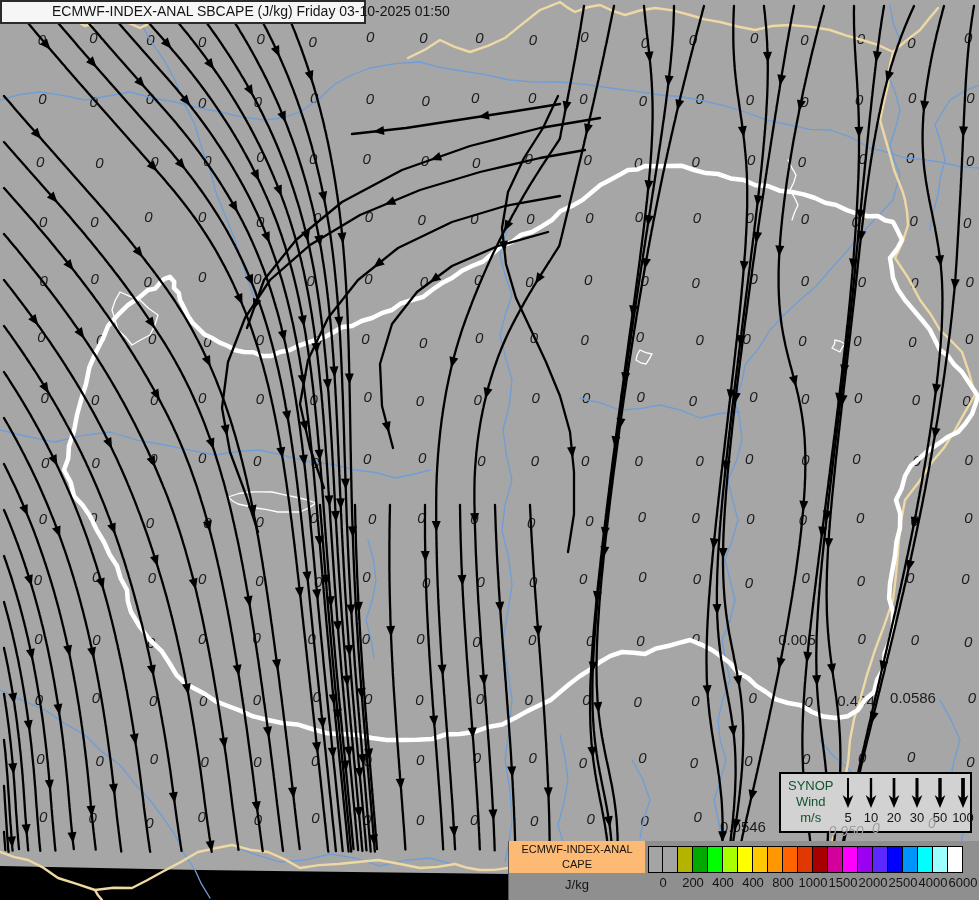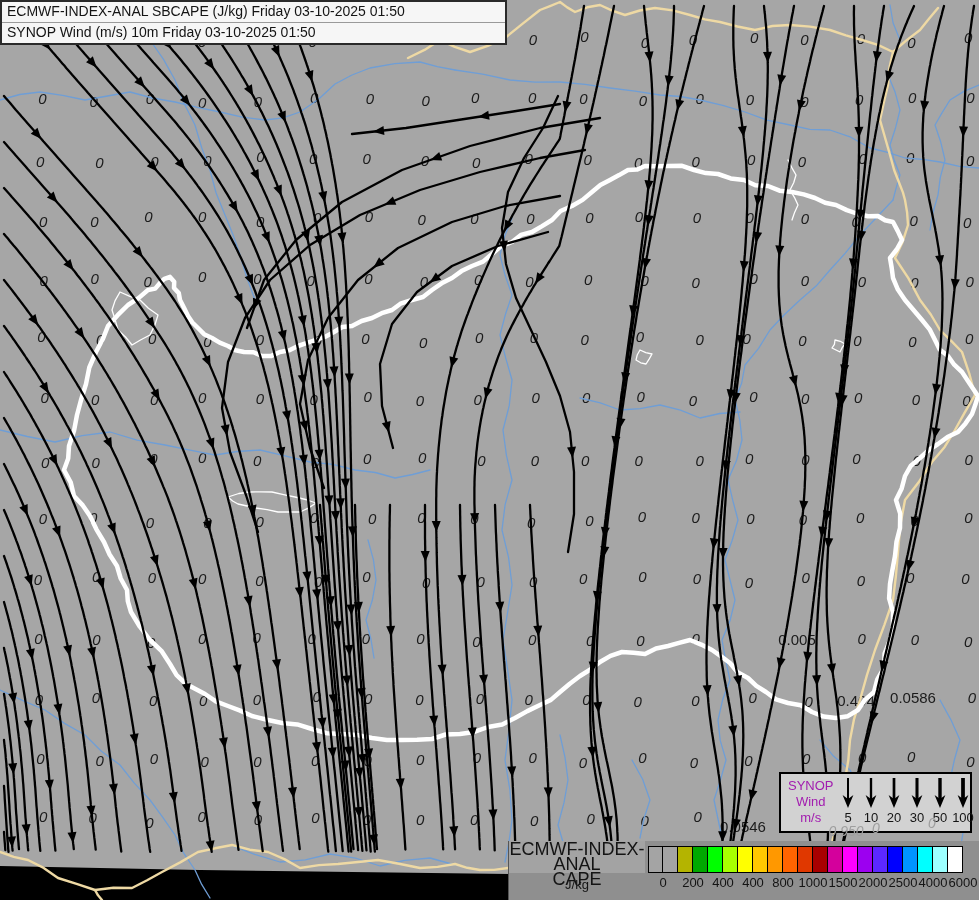--- a/index.html
+++ b/index.html
@@ -1,37 +1,37 @@
 <!DOCTYPE html>
 <html><head>
 <meta charset="utf-8">
 <style>
   html,body{margin:0;padding:0;background:#666;}
   #stage{position:relative;width:979px;height:900px;overflow:hidden;
          font-family:"Liberation Sans",sans-serif;background:#a6a6a6;}
   #map-svg{position:absolute;left:0;top:0;z-index:1;}
   
-  #header-box{position:absolute;left:0;top:0;z-index:20;width:507px;
-      background:#f6f6f6;border:2px solid #2a2a2a;box-sizing:border-box;}
+  #header-box{position:absolute;left:0;top:0;z-index:20;width:366px;
+      background:#f6f6f6;border:2px solid #2a2a2a;box-sizing:border-box;padding-left:45px;}
   .hrow{font-size:14px;color:#141414;padding:1px 5px 2px 5px;line-height:17px;
       border-bottom:1px solid #9a9a9a;white-space:nowrap;}
   .hrow:last-child{border-bottom:none;}
   
   #wind-legend{position:absolute;left:779px;top:772px;width:193px;height:61px;
       background:#d2d2d2;border:2px solid #000;box-sizing:border-box;z-index:20;}
-  #wind-title{position:absolute;left:7px;top:4px;text-align:center;color:#a21caf;
+  #wind-title{position:absolute;left:7px;top:4px;text-align:center;color:#14532d;
       font-size:13px;line-height:16px;}
   .wind-col{position:absolute;top:3px;width:24px;text-align:center;}
   .wind-col svg{display:block;margin:0 auto;}
   .wind-speed{font-size:13px;color:#141414;margin-top:1px;}
   
   #cape-legend{position:absolute;left:508px;top:841px;width:471px;height:59px;
       background:#8f8f8f;z-index:20;border-left:1px solid #555;}
-  #cape-title{position:absolute;left:0;top:0;width:136px;height:31px;background:#a3a3a3;
-      text-align:center;color:#141414;font-size:18px;line-height:15px;padding-top:1px;}
+  #cape-title{position:absolute;left:0;top:0;width:136px;height:31px;background:#fdba74;
+      text-align:center;color:#141414;font-size:11px;line-height:15px;padding-top:1px;}
   #cape-units{position:absolute;left:0;top:36px;width:136px;text-align:center;
       color:#141414;font-size:13px;}
   #cape-bar{position:absolute;left:139px;top:5px;height:27px;display:flex;}
   .swatch{width:15px;height:27px;border:1px solid #000;border-left:none;box-sizing:border-box;}
   .swatch:first-child{border-left:1px solid #000;}
   .cape-tick{position:absolute;top:34px;transform:translateX(-50%);
       font-size:13px;color:#141414;}
   
   .gray-label{position:absolute;z-index:30;font-size:14px;transform:translate(-50%,-50%);
       font-style:italic;}
@@ -584,21 +584,20 @@
       <path d="M558.0 96.0 L543.0 128.0 L524.0 158.0 L508.0 192.0 L502.0 228.0 L506.0 264.0 L516.0 298.0 L531.0 330.0 L546.0 362.0 L560.0 396.0 L570.0 432.0 L574.0 472.0 L574.0 514.0 L568.0 552.0" fill="none" stroke="#000000" stroke-width="2.3" stroke-linejoin="round" stroke-linecap="round"></path>
       <polygon points="504.6625891564491,251.96330240804173 498.9753655635945,241.5275231939687 507.9203191756571,240.5336394592951" fill="#000000"></polygon>
       <polygon points="572.597022314126,457.9702231412599 567.02481404895,447.47258078454456 575.9801487608399,446.5770473133556" fill="#000000"></polygon>
       <path d="M560.0 104.0 L510.0 112.0 L458.0 120.0 L406.0 128.0 L352.0 134.0" fill="none" stroke="#000000" stroke-width="2.3" stroke-linejoin="round" stroke-linecap="round"></path>
       <polygon points="478.0697698140963,116.91234310552365 488.2576011591104,110.79204143930251 489.6261158173958,119.68738671815807" fill="#000000"></polygon>
       <polygon points="373.0366975919583,131.6625891564491 383.47247680603124,125.97536556359448 384.4663605407049,134.92031917565706" fill="#000000"></polygon>
     </svg>
 
   <div id="header-box">
     <div class="hrow">ECMWF-INDEX-ANAL SBCAPE (J/kg) Friday 03-10-2025 01:50</div>
-    <div class="hrow">SYNOP Wind (m/s) 10m Friday 03-10-2025 01:50</div>
   </div>
 
   <div id="wind-legend">
     <div id="wind-title">
         <div>SYNOP</div>
         <div>Wind</div>
         <div>m/s</div>
       </div>
     <div id="wind-cols">
         <div class="wind-col" style="left: 55px;">

